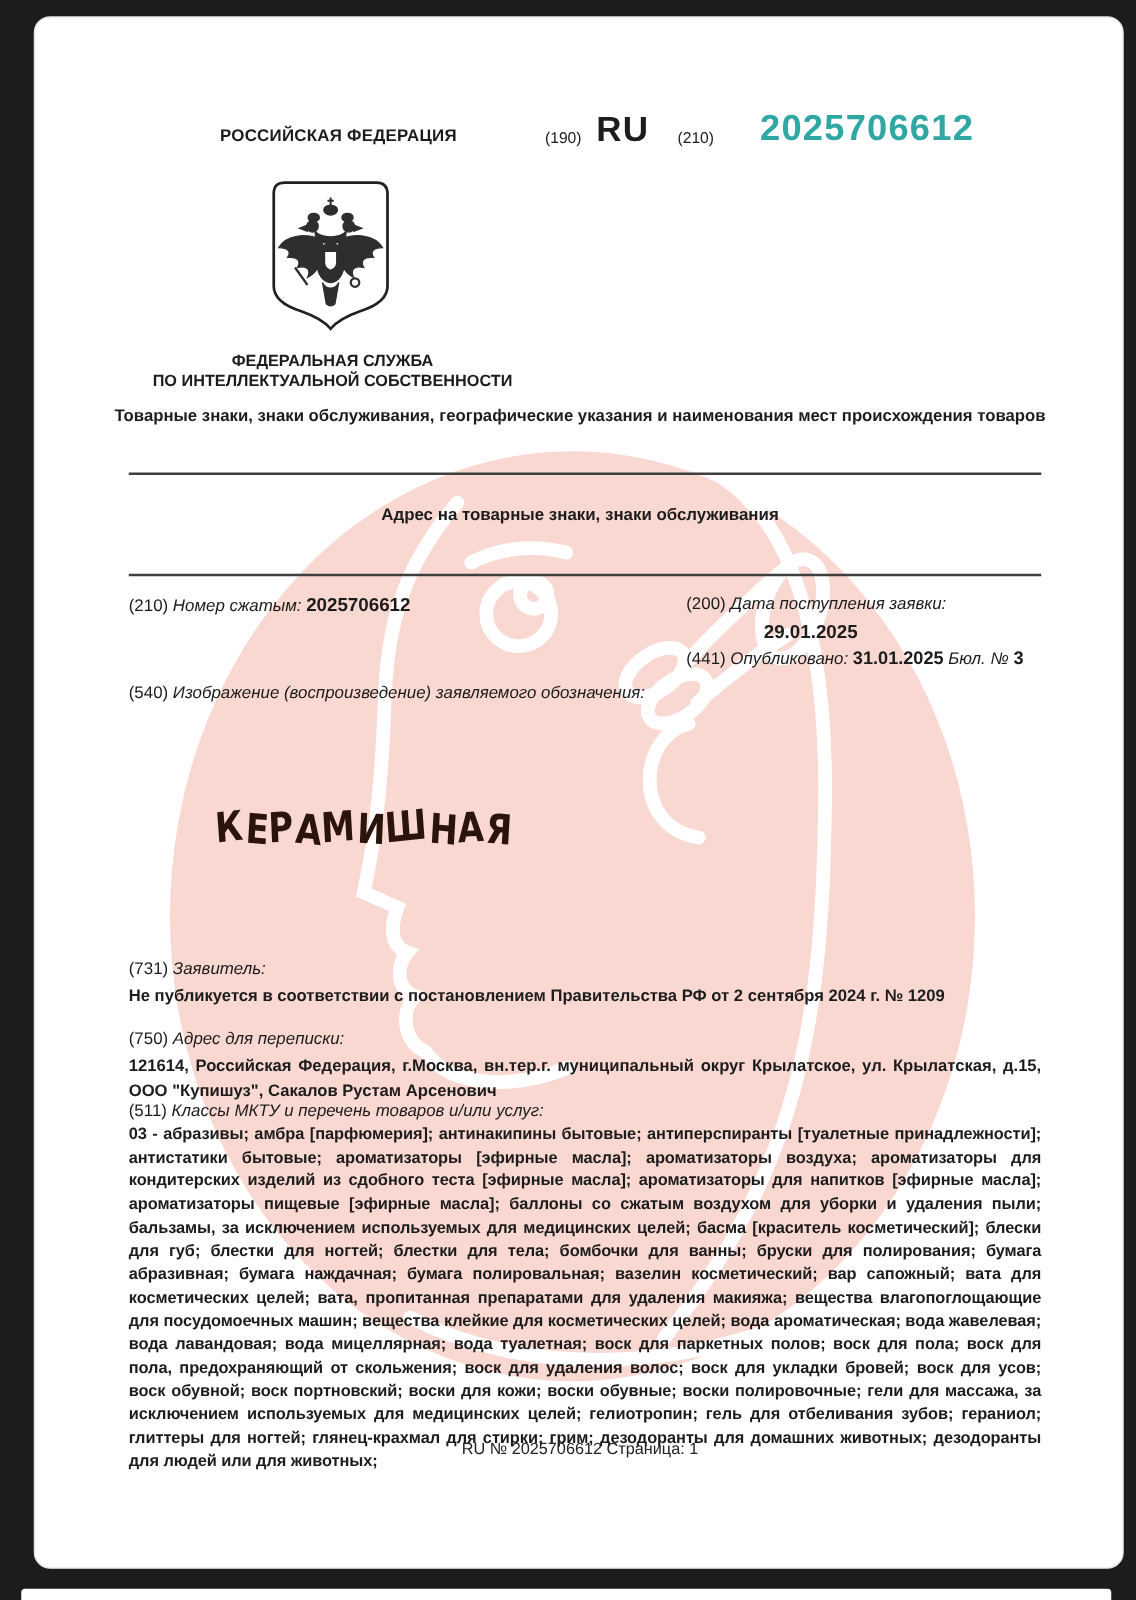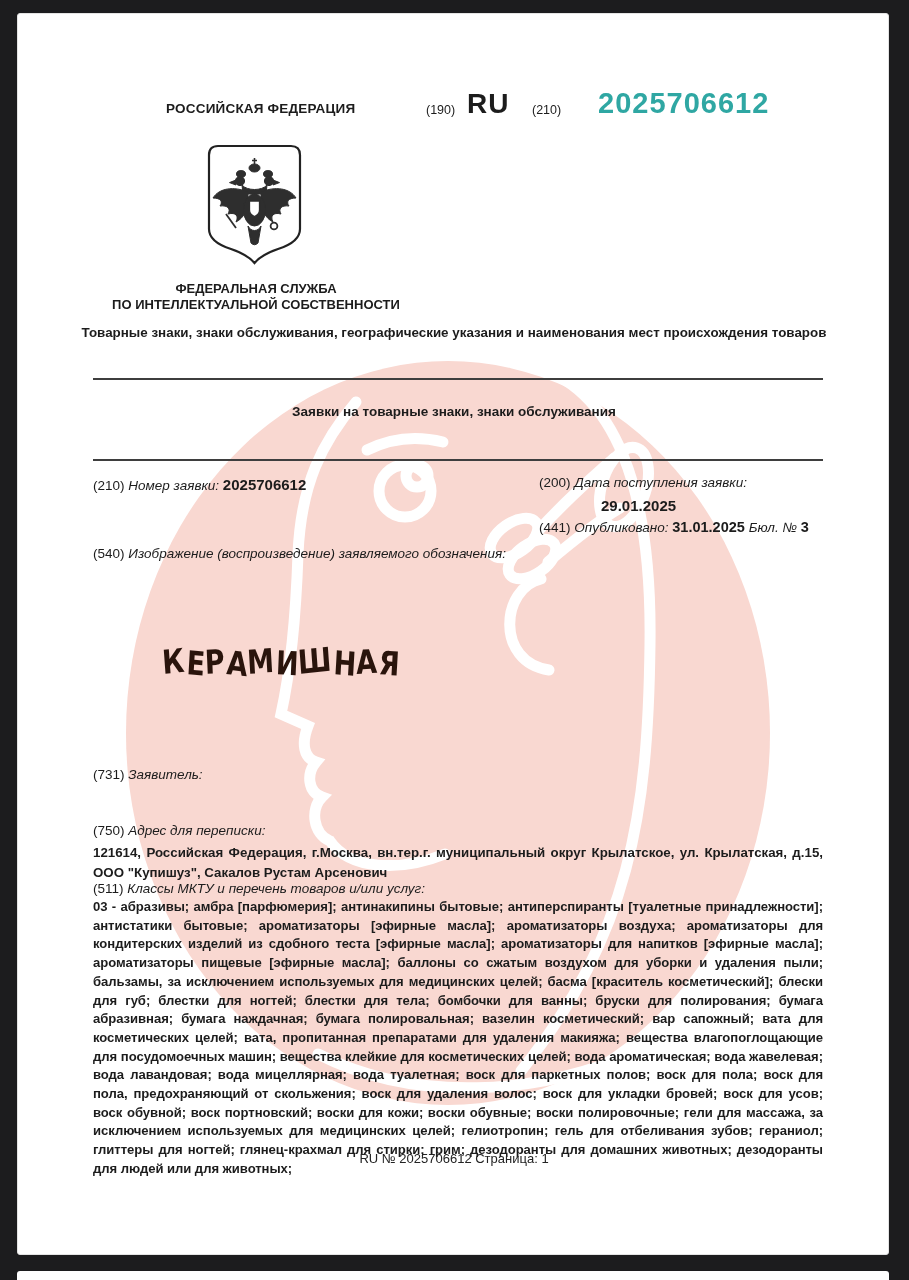--- a/index.html
+++ b/index.html
@@ -5,22 +5,22 @@
   :root{
     --ink:#1c1c1c;
     --accent-teal:#2fa7a3;
     --watermark-pink:#f9d8d1;
     --frame-bg:#1c1c1e;
   }
   *{margin:0;padding:0;box-sizing:border-box;}
   html,body{width:909px;height:1280px;overflow:hidden;}
   body{background:var(--frame-bg);font-family:"Liberation Sans",sans-serif;color:var(--ink);}
   .stage{position:relative;width:909px;height:1280px;}
-  .page{position:absolute;left:17px;top:13px;width:872px;height:1242px;background:#fff;
-        border:1px solid #e3e3e3;border-radius:3px;overflow:hidden;}
+  .page{position:absolute;left:27px;top:13px;width:872px;height:1242px;background:#fff;
+        border:1px solid #e3e3e3;border-radius:13px;overflow:hidden;}
   .page2{position:absolute;left:17px;top:1271px;width:872px;height:9px;background:#fff;
         border-radius:3px 3px 0 0;}
   .wm{position:absolute;left:0;top:0;z-index:0;}
   .content{position:absolute;left:0;top:0;width:872px;height:1242px;z-index:1;}
   .a{position:absolute;}
   .b{font-weight:bold;}
   .i{font-style:italic;}
   .hdr-country{left:148px;top:87px;font-size:13.5px;font-weight:bold;letter-spacing:.2px;}
   .code{font-size:12.5px;}
   .c190{left:408px;top:89px;}
@@ -118,26 +118,26 @@
         <path d="M43.5,57 h10 v9 q0,4.6 -5,6.5 q-5,-1.9 -5,-6.5 z" fill="#fff" stroke="#2e2e2e" stroke-width="1.3"></path>
       </svg>
 
       <div class="a center-nowrap reg-title">Товарные знаки, знаки обслуживания, географические указания и наименования мест происхождения товаров</div>
 
       <div class="a office">
         <div>ФЕДЕРАЛЬНАЯ СЛУЖБА</div>
         <div>ПО ИНТЕЛЛЕКТУАЛЬНОЙ СОБСТВЕННОСТИ</div>
       </div>
       <div class="a hr hr1"></div>
-      <div class="a center-nowrap subsec">Заявки на товарные знаки, знаки обслуживания</div>
+      <div class="a center-nowrap subsec">Адрес на товарные знаки, знаки обслуживания</div>
       <div class="a hr hr2"></div>
 
       <div class="a f210">
         <span>(210)</span>
-        <span class="i">Номер заявки:</span>
+        <span class="i">Номер сжатым:</span>
         <span class="b val">2025706612</span>
       </div>
 
       <div class="a rightcol">
         <div>
           <span>(200)</span>
           <span class="i">Дата поступления заявки:</span>
         </div>
         <div class="rc2">29.01.2025</div>
         <div class="rc3">
@@ -157,20 +157,21 @@
       <svg class="a logo" width="240" height="44" viewBox="0 0 240 44">
         <g transform="scale(0.82,1)">
           <text x="0" y="33" font-family="'DejaVu Sans',sans-serif" font-size="33" font-weight="bold" fill="#2a140c" letter-spacing="1" rotate="-5 4 -3 5 -4 3 -5 4 -3 4">КЕРАМИШНАЯ</text>
         </g>
       </svg>
 
       <div class="a sec-label l731">
         <span>(731)</span>
         <span class="i">Заявитель:</span>
       </div>
+      <div class="a sec-body b731">Не публикуется в соответствии с постановлением Правительства РФ от 2 сентября 2024 г. № 1209</div>
 
       <div class="a sec-label l750">
         <span>(750)</span>
         <span class="i">Адрес для переписки:</span>
       </div>
       <div class="a sec-body b750">121614, Российская Федерация, г.Москва, вн.тер.г. муниципальный округ Крылатское, ул. Крылатская, д.15, ООО "Купишуз", Сакалов Рустам Арсенович</div>
 
       <div class="a sec-label l511">
         <span>(511)</span>
         <span class="i">Классы МКТУ и перечень товаров и/или услуг:</span>

